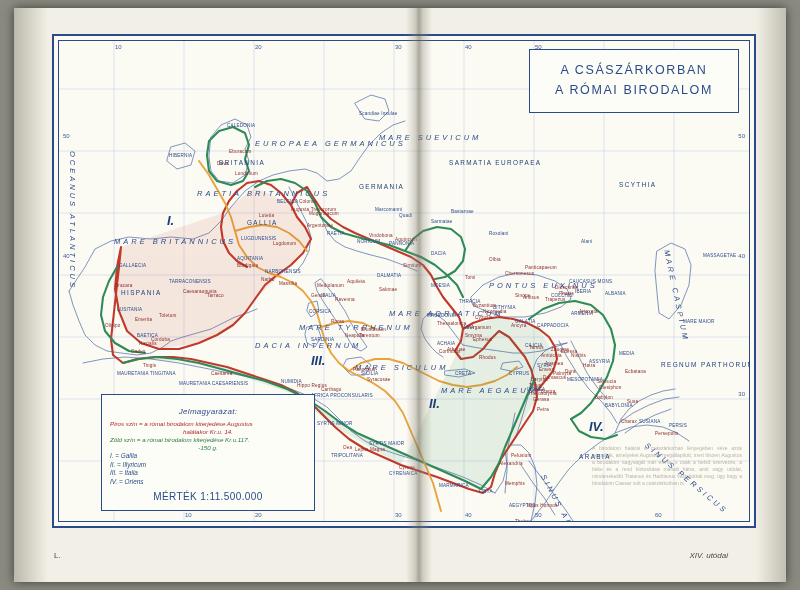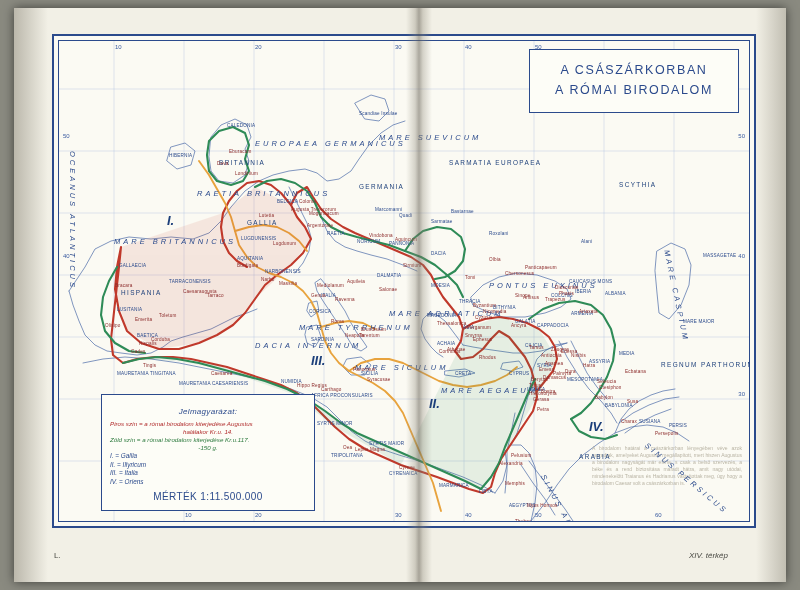--- a/index.html
+++ b/index.html
@@ -631,19 +631,19 @@
           <div class="legend-roman">IV. = Oriens</div>
           <div class="legend-scale">MÉRTÉK 1:11.500.000</div>
         </div>
 
       </div>
     </div>
 
     <div class="bleed-text">A birodalom határai a császárkorban lényegében véve azok maradtak, amelyeket Augustus megállapított, mert hiszen Augustus a birodalom nagyságát már elérte, s csak a belső szervezés, a béke és a rend biztosítása maradt hátra, amit nagy utódai, mindenekelőtt Traianus és Hadrianus valósítottak meg, úgy hogy a birodalom Caesar volt a császárkorban is.</div>
 
     <div class="folio-left">L.</div>
-    <div class="folio-right">XIV. térkép</div>
+    <div class="folio-right">XIV. utódai</div>
 
     <div class="page-shade-left"></div>
     <div class="page-shade-right"></div>
     <div class="gutter"></div>
   </div>
 </div>
 
 </body></html>

